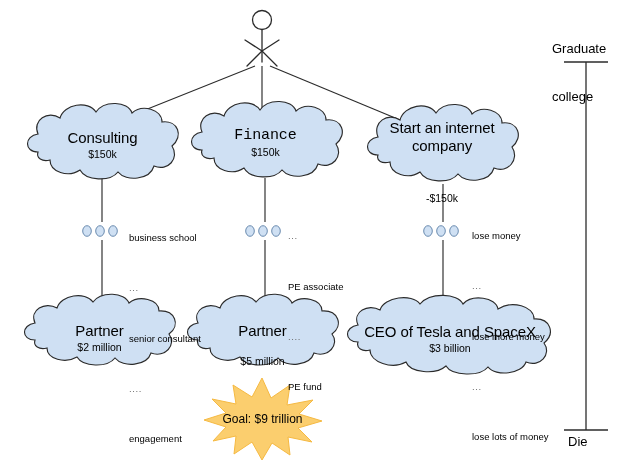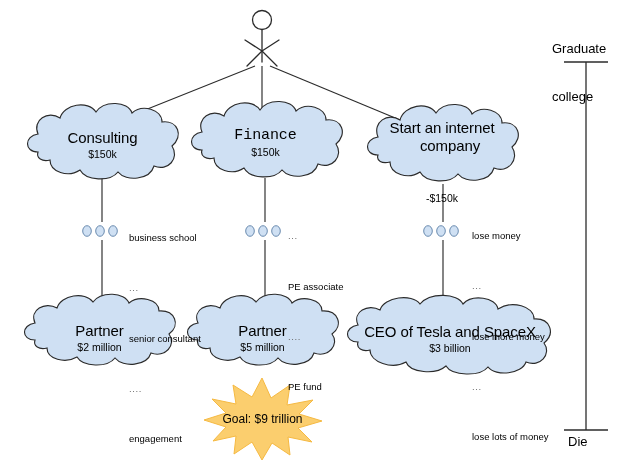--- a/index.html
+++ b/index.html
@@ -239,28 +239,28 @@
   </div>
   <div class="lbl axis-label" style="left:568px; top:434px; width:54px;">Die</div>
 
   <div class="lbl cloud-title" style="left:40px; top:129px; width:125px;">Consulting</div>
   <div class="lbl cloud-sub" style="left:40px; top:148px; width:125px;">$150k</div>
 
   <div class="lbl cloud-title" style="left:203px; top:127px; width:125px;font-family:Liberation Mono, monospace;">Finance</div>
   <div class="lbl cloud-sub" style="left:203px; top:146px; width:125px;">$150k</div>
 
   <div class="lbl cloud-title" style="left:376px; top:119px; width:132px;">Start an internet</div>
-  <div class="lbl cloud-title" style="left:384px; top:137px; width:132px;">company</div>
+  <div class="lbl cloud-title" style="left:376px; top:137px; width:132px;">company</div>
   <div class="lbl cloud-sub" style="left:376px; top:156px; width:132px;margin-top:36px;">-$150k</div>
 
   <div class="lbl cloud-title" style="left:37px; top:322px; width:125px;">Partner</div>
   <div class="lbl cloud-sub" style="left:37px; top:341px; width:125px;">$2 million</div>
 
   <div class="lbl cloud-title" style="left:200px; top:322px; width:125px;">Partner</div>
-  <div class="lbl cloud-sub" style="left:200px; top:341px; width:125px;">$5 million</div>
+  <div class="lbl cloud-sub" style="left:200px; top:355px; width:125px;">$5 million</div>
 
   <div class="lbl cloud-title" style="left:355px; top:323px; width:190px;">CEO of Tesla and SpaceX</div>
   <div class="lbl cloud-sub" style="left:355px; top:342px; width:190px;">$3 billion</div>
 
   <div class="lbl" style="left:129px; top:192px; width:110px;">
     <div class="step-text">business school</div>
     <div class="step-dots">...</div>
     <div class="step-text">senior consultant</div>
     <div class="step-dots">....</div>
     <div class="step-text">engagement</div>

